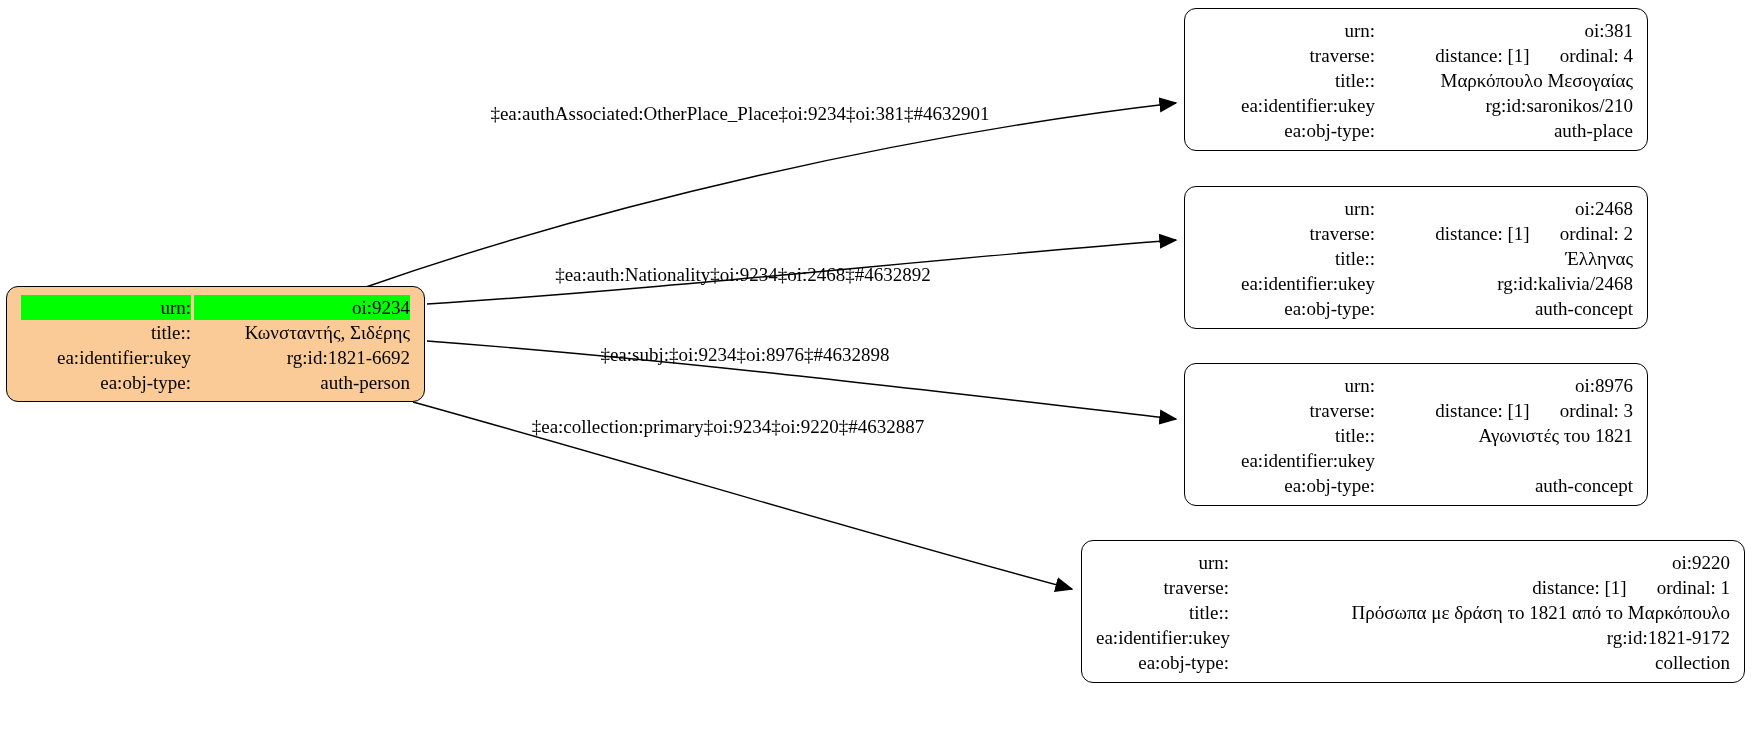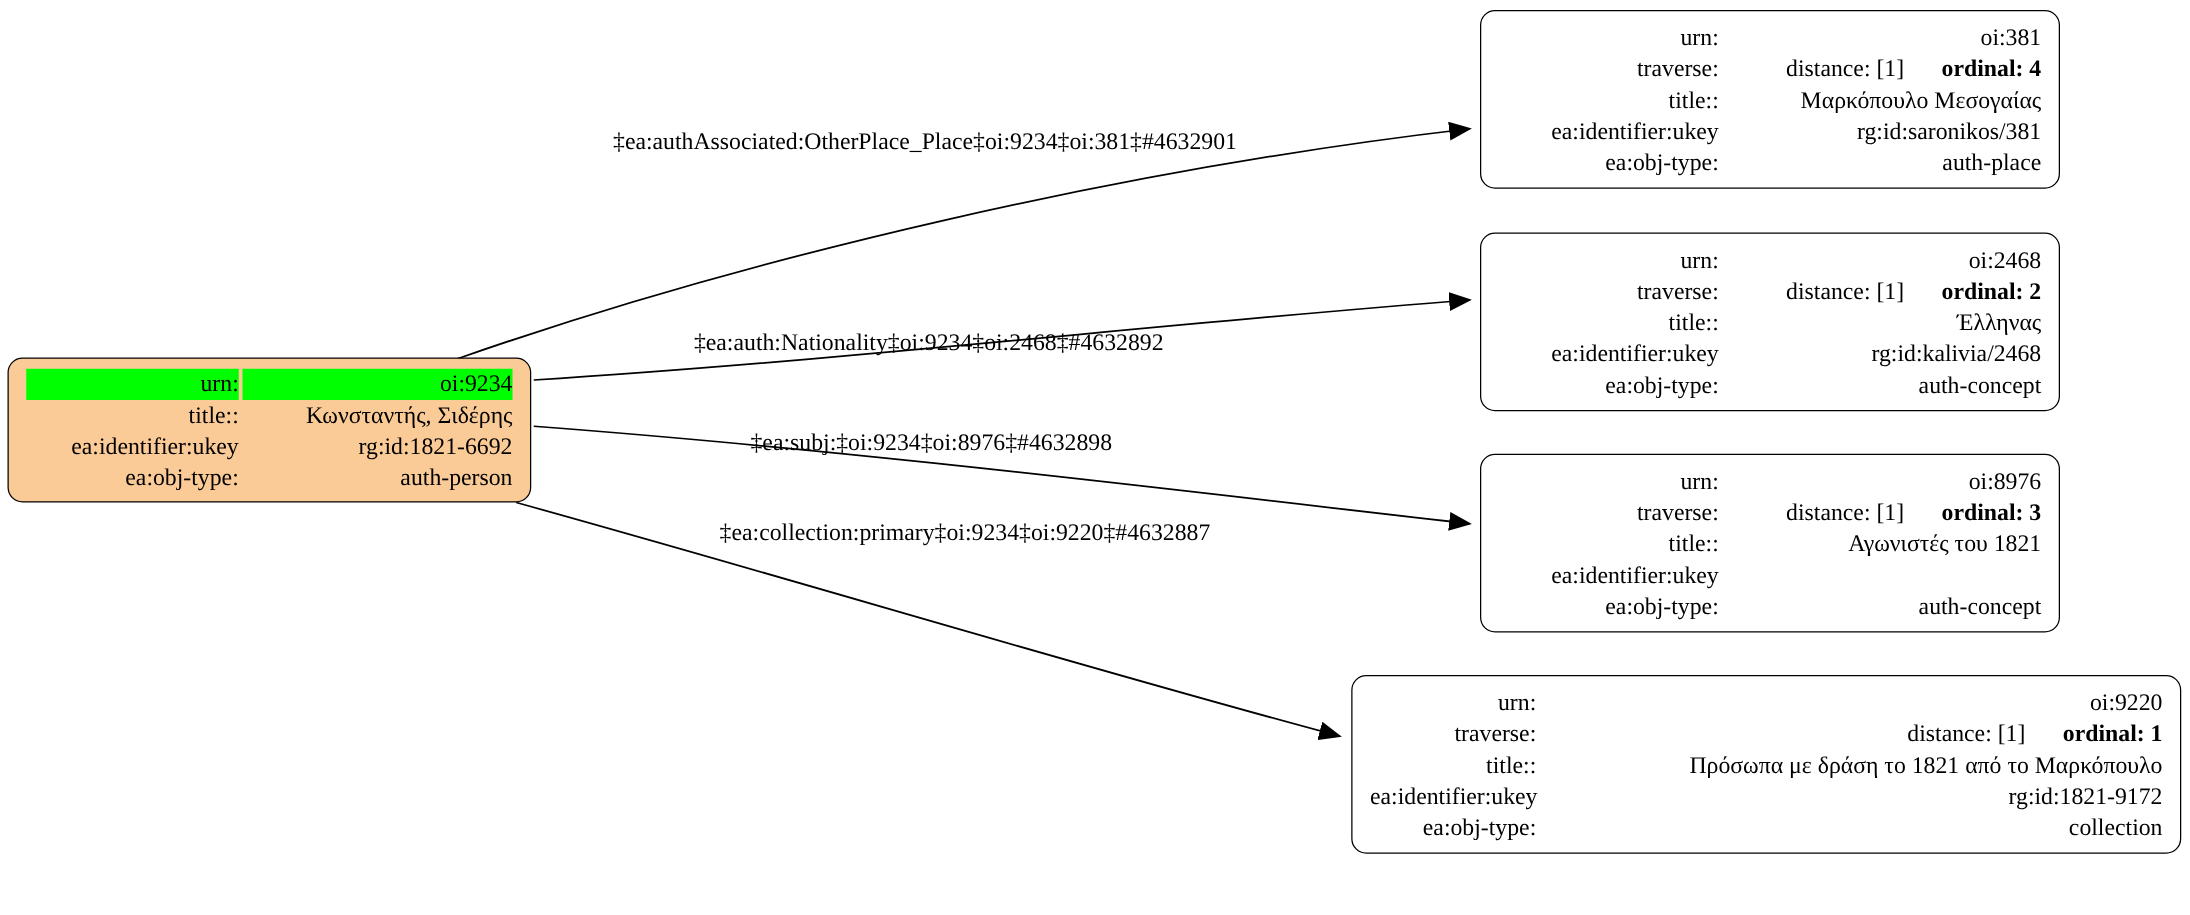--- a/index.html
+++ b/index.html
@@ -41,21 +41,21 @@
     line-height: 25px;
     white-space: nowrap;
     text-align: right;
   }
   .row .k { flex: 0 0 auto; width: 176px; }
   .node.root .row .k { width: 170px; }
   .node.wide .row .k { width: 133px; }
   .row .v { flex: 1 1 auto; }
   .row.hl .k { background: var(--highlight, #00FF00); margin-right: 3px; }
   .row.hl .v { background: var(--highlight, #00FF00); }
-  .row .extra { margin-left: 30px; font-weight: bold; }
+  .row .extra { margin-left: 30px; }
   .edge-label {
     position: absolute;
     transform: translate(-50%, -50%);
     font-size: 19px;
     white-space: nowrap;
   }
   .caption {
     position: absolute;
     transform: translateX(-50%);
     font-size: 19px;
@@ -75,21 +75,21 @@
     </defs>
     <path class="edge" marker-end="url(#arrow)" d="M 366,287 C 600,205 900,135 1176,103"></path>
     <path class="edge" marker-end="url(#arrow)" d="M 427,304 C 680,288 940,258 1176,240"></path>
     <path class="edge" marker-end="url(#arrow)" d="M 427,341 C 680,360 940,392 1176,419"></path>
     <path class="edge" marker-end="url(#arrow)" d="M 413,402 C 640,465 870,535 1072,589"></path>
   </svg>
 
   <div class="edge-label" style="left:740px; top:114px;">‡ea:authAssociated:OtherPlace_Place‡oi:9234‡oi:381‡#4632901</div>
   <div class="edge-label" style="left:743px; top:275px;">‡ea:auth:Nationality‡oi:9234‡oi:2468‡#4632892</div>
   <div class="edge-label" style="left:745px; top:355px;">‡ea:subj:‡oi:9234‡oi:8976‡#4632898</div>
-  <div class="edge-label" style="left:728px; top:427px;margin-left:44px;">‡ea:collection:primary‡oi:9234‡oi:9220‡#4632887</div>
+  <div class="edge-label" style="left:728px; top:427px;">‡ea:collection:primary‡oi:9234‡oi:9220‡#4632887</div>
 
   <div class="node root" style="left:6px; top:286px; width:419px; height:116px;">
     <div class="row hl">
       <span class="k">urn:</span>
         <span class="v">oi:9234</span>
     </div>
     <div class="row">
       <span class="k">title::</span>
         <span class="v">Κωνσταντής, Σιδέρης</span>
     </div>
@@ -111,21 +111,21 @@
     <div class="row">
       <span class="k">traverse:</span>
         <span class="v"><span>distance: [1]</span><span class="extra">ordinal: 4</span></span>
     </div>
     <div class="row">
       <span class="k">title::</span>
         <span class="v">Μαρκόπουλο Μεσογαίας</span>
     </div>
     <div class="row">
       <span class="k">ea:identifier:ukey</span>
-        <span class="v">rg:id:saronikos/381</span>
+        <span class="v">rg:id:saronikos/210</span>
     </div>
     <div class="row">
       <span class="k">ea:obj-type:</span>
         <span class="v">auth-place</span>
     </div>
   </div>
 
   <div class="node" style="left:1184px; top:186px; width:464px; height:143px;">
     <div class="row">
       <span class="k">urn:</span>

